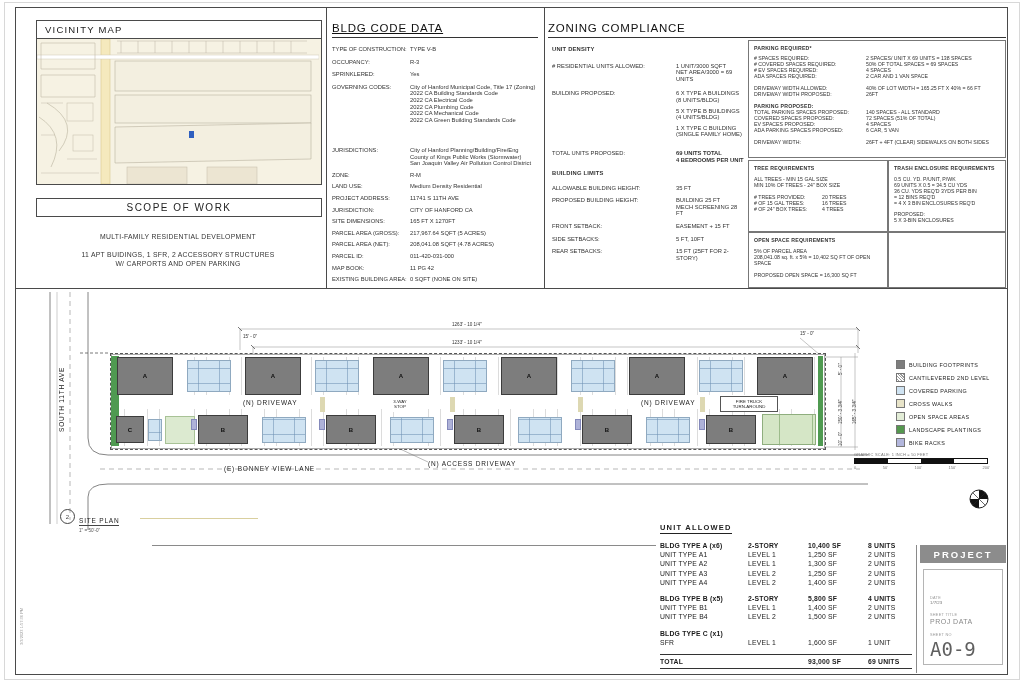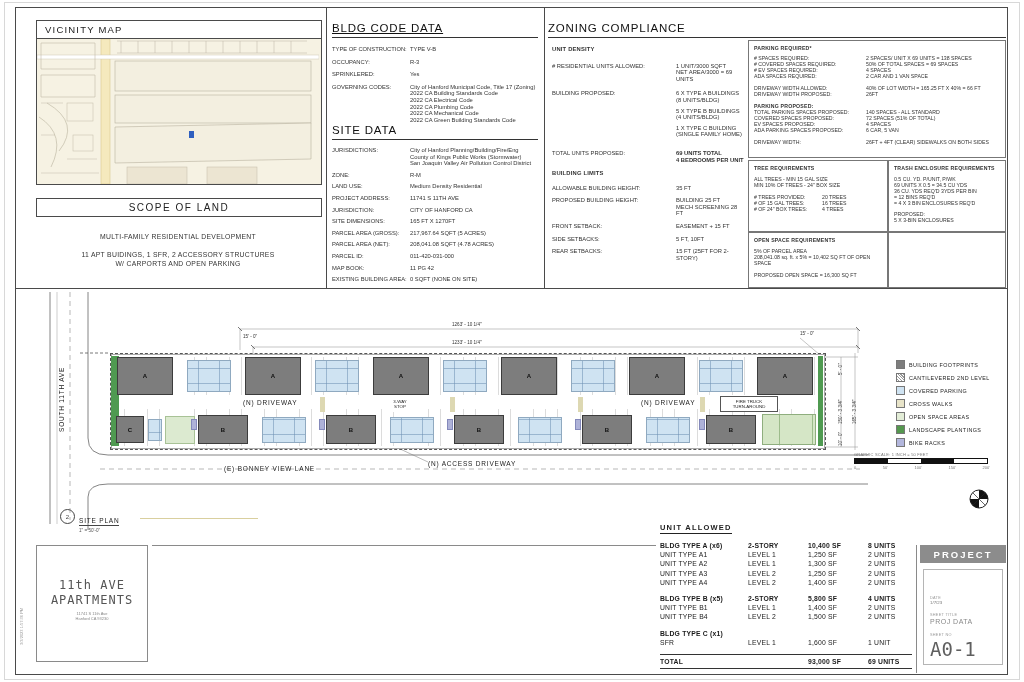--- a/index.html
+++ b/index.html
@@ -121,21 +121,21 @@
         <rect x="30" y="64" width="26" height="18" fill="none" stroke="#c2bba8" stroke-width="0.5"></rect>
         <rect x="36" y="96" width="20" height="16" fill="none" stroke="#c2bba8" stroke-width="0.5"></rect>
         <rect x="90" y="128" width="60" height="17" fill="#ece5d2" stroke="#c2bba8" stroke-width="0.5"></rect>
         <rect x="170" y="128" width="50" height="17" fill="#ece5d2" stroke="#c2bba8" stroke-width="0.5"></rect>
         <rect x="152" y="92" width="5" height="7" fill="#2f5fbf"></rect>
       </svg>
     </div>
   </div>
 
   <div class="abs scope-bar">
-    <span>SCOPE OF LAND</span>
+    <span>SCOPE OF WORK</span>
   </div>
   <div class="abs scope-text">
     <div style="margin-bottom:9px;">MULTI-FAMILY RESIDENTIAL DEVELOPMENT</div>
     <div>11 APT BUIDINGS, 1 SFR, 2 ACCESSORY STRUCTURES</div>
     <div>W/ CARPORTS AND OPEN PARKING</div>
   </div>
 
   <div class="abs sec-h" style="left:332px;top:22px;width:206px;text-decoration:underline;">BLDG CODE DATA</div>
   <div class="abs fs-data" id="bldg-code-rows" style="left:332px;top:46px;width:206px;">
       <div class="kv">
@@ -154,21 +154,20 @@
         <span class="kl" style="width: 78px;">GOVERNING CODES:</span>
         <span class="kv2">City of Hanford Municipal Code, Title 17 (Zoning)
 2022 CA Building Standards Code
 2022 CA Electrical Code
 2022 CA Plumbing Code
 2022 CA Mechanical Code
 2022 CA Green Building Standards Code</span>
       </div>
     </div>
 
-  <div class="abs sec-h" style="left:332px;top:124px;width:206px;">SITE DATA</div>
   <div class="abs fs-data" id="site-data-rows" style="left:332px;top:147px;width:206px;">
       <div class="kv">
         <span class="kl" style="width: 78px;">JURISDICTIONS:</span>
         <span class="kv2">City of Hanford Planning/Building/Fire/Eng
 County of Kings Public Works (Stormwater)
 San Joaquin Valley Air Pollution Control District</span>
       </div>
       <div class="kv" style="margin-top: 5px;">
         <span class="kl" style="width: 78px;">ZONE:</span>
         <span class="kv2">R-M</span>
@@ -521,26 +520,20 @@
       </div>
       <div class="bike" style="left: 699px; top: 419px; width: 4px; height: 9px; position: absolute;"></div>
       <div class="court" style="left: 762px; top: 414px; width: 54px; height: 31px; position: absolute;"></div>
       <div class="xwalk" style="left: 320px; top: 397px; width: 5px; height: 15px; position: absolute;"></div>
       <div class="xwalk" style="left: 450px; top: 397px; width: 5px; height: 15px; position: absolute;"></div>
       <div class="xwalk" style="left: 578px; top: 397px; width: 5px; height: 15px; position: absolute;"></div>
       <div class="xwalk" style="left: 700px; top: 397px; width: 5px; height: 15px; position: absolute;"></div>
     </div>
 
   <div class="abs hline" style="left:152px;top:545px;width:504px;background:#8a8a8a;"></div>
-  <div class="abs project-box">
-    <div class="pj1">11th AVE</div>
-    <div class="pj1" style="margin-bottom:3px;">APARTMENTS</div>
-    <div class="pj2">11741 S 11th Ave</div>
-    <div class="pj2">Hanford CA 93230</div>
-  </div>
 
   <div class="abs" style="left:660px;top:516px;width:252px;">
     <div class="us-title">UNIT ALLOWED</div>
     <div id="unit-rows">
         <div class="us-row us-b">
           <span class="us-c us-c0">BLDG TYPE A (x6)</span>
           <span class="us-c us-c1">2-STORY</span>
           <span class="us-c us-c2">10,400 SF</span>
           <span class="us-c us-c3">8 UNITS</span>
         </div>
@@ -610,18 +603,18 @@
   <div class="abs vline" style="left:916px;top:545px;height:128px;background:#8a8a8a;"></div>
 
   <div class="abs title-block">
     <div class="stamp">PROJECT</div>
     <div class="tb-inner">
       <div class="tb-lbl">DATE</div>
       <div class="tb-val">1/7/23</div>
       <div class="tb-lbl mt8">SHEET TITLE</div>
       <div class="tb-sheettitle">PROJ DATA</div>
       <div class="tb-lbl mt8">SHEET NO</div>
-      <div class="tb-no">A0-1</div>
+      <div class="tb-no">A0-9</div>
     </div>
   </div>
 
   <div class="abs plotstamp" style="left:19px;top:645px;">3/3/2023 1:57:36 PM</div>
 </div>
 
 </body></html>

